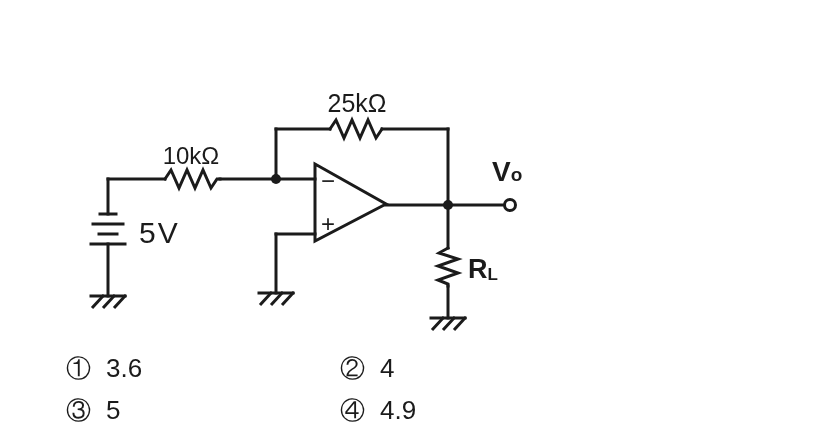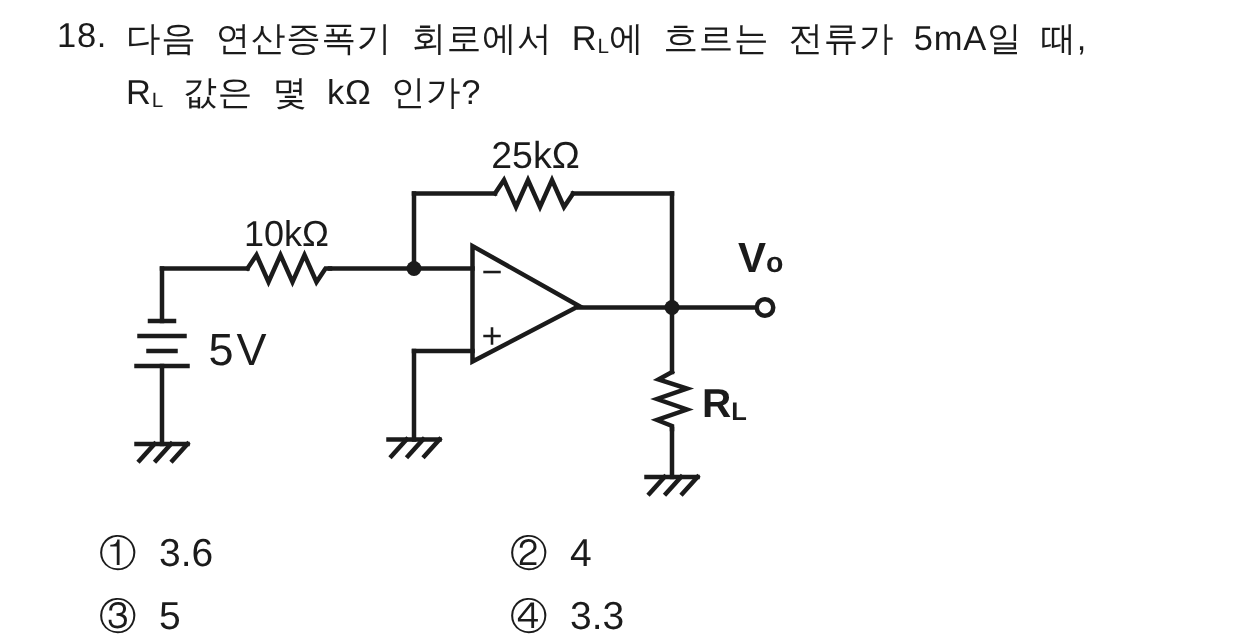--- a/index.html
+++ b/index.html
@@ -87,27 +87,20 @@
   .opt-1 { left: 66px;  top: 352px; }
   .opt-2 { left: 340px; top: 352px; }
   .opt-3 { left: 66px;  top: 394px; }
   .opt-4 { left: 340px; top: 394px; }
 </style>
 </head>
 <body>
 
 <div class="page">
 
-  <div class="question">
-    <span class="qnum">18.</span>
-    <div>
-      <div class="qline"><span>다음 연산증폭기 회로에서 R</span><sub class="sub">L</sub><span>에 흐르는 전류가 5mA일 때,</span></div>
-      <div class="qline"><span>R</span><sub class="sub">L</sub><span> 값은 몇 kΩ 인가?</span></div>
-    </div>
-  </div>
 
   <svg class="circuit" viewBox="0 0 460 260">
 
     <g>
       <line x1="30" y1="93" x2="87" y2="93"></line>
       <polyline points="87,93 93,84 101,102 109,84 117,102 125,84 133,102 139,93 142,93"></polyline>
       <line x1="142" y1="93" x2="237" y2="93"></line>
       <text x="113" y="78" font-size="24" text-anchor="middle">10kΩ</text>
     </g>
 
@@ -187,17 +180,17 @@
     <div class="option opt-2">
       <span class="marker">②</span>
       <span class="value">4</span>
     </div>
     <div class="option opt-3">
       <span class="marker">③</span>
       <span class="value">5</span>
     </div>
     <div class="option opt-4">
       <span class="marker">④</span>
-      <span class="value">3.3</span>
+      <span class="value">4.9</span>
     </div>
   </div>
 
 </div>
 
 </body></html>

